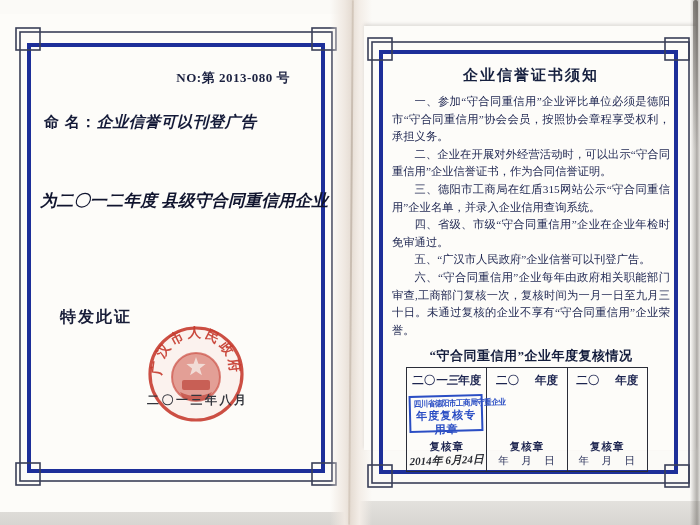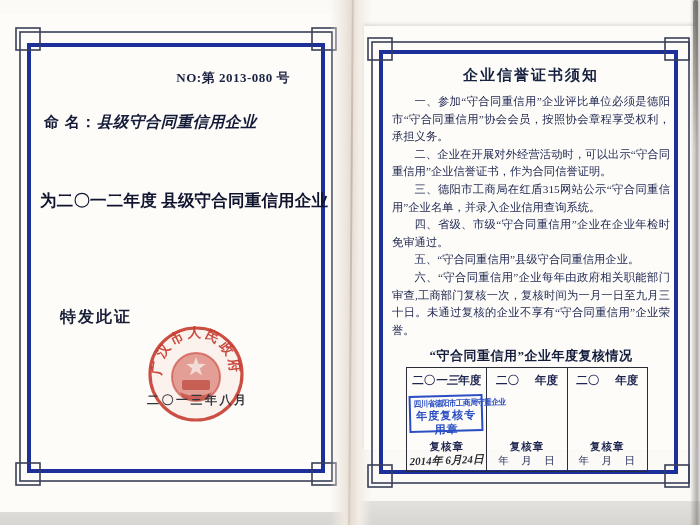--- a/index.html
+++ b/index.html
@@ -26,21 +26,21 @@
     opacity:.55;transform:rotate(.4deg);border-radius:2px;filter:blur(.3px);}
   .border-svg{position:absolute;left:0;top:0;}
 
   
   .serial{position:absolute;top:55px;left:0;width:290px;text-align:right;
     font-size:13px;letter-spacing:.5px;color:#1b2140;font-weight:bold;}
   .name-line{position:absolute;top:98px;left:44px;color:#141a38;white-space:nowrap;}
   .name-label{font-size:15px;font-weight:bold;letter-spacing:1px;}
   .company{font-size:15.5px;font-weight:bold;font-style:italic;letter-spacing:.5px;}
   .award{position:absolute;top:176px;left:40px;width:290px;font-size:16.5px;
-    font-weight:bold;color:#10142e;letter-spacing:.2px;white-space:nowrap;}
+    font-weight:bold;color:#10142e;letter-spacing:.2px;white-space:nowrap;font-style:italic;}
   .issue{position:absolute;top:293px;left:60px;font-size:16px;font-weight:bold;
     color:#181d38;letter-spacing:2px;}
   .gov-seal{position:absolute;left:142px;top:306px;width:108px;height:108px;}
   .cert-date{position:absolute;top:378px;left:147px;font-size:12px;font-weight:bold;
     color:#33353d;letter-spacing:2.5px;z-index:3;}
 
   
   .rp-content{position:absolute;left:28px;top:38px;width:278px;color:#1d2550;}
   .rp-title{text-align:center;font-size:15px;font-weight:bold;letter-spacing:2px;
     margin:2px 0 8px 0;color:#16203f;}
@@ -82,21 +82,21 @@
       <rect x="29" y="31" width="294" height="426" fill="none" stroke="#1d2f99" stroke-width="4"></rect>
       <rect x="16" y="14" width="24" height="22" fill="none" stroke="#3a3f58" stroke-width="1.6"></rect>
       <rect x="312" y="14" width="24" height="22" fill="none" stroke="#3a3f58" stroke-width="1.6"></rect>
       <rect x="16" y="449" width="24" height="22" fill="none" stroke="#3a3f58" stroke-width="1.6"></rect>
       <rect x="312" y="449" width="24" height="22" fill="none" stroke="#3a3f58" stroke-width="1.6"></rect>
     </svg>
 
     <div class="serial">NO:第 2013-080 号</div>
 
     <div class="name-line">
-      <span class="name-label">命 名：</span><span class="company">县级守合同重信用企业</span>
+      <span class="name-label">命 名：</span><span class="company">企业信誉可以刊登广告</span>
     </div>
 
     <div class="award">为二〇一二年度 县级守合同重信用企业</div>
 
     <div class="issue">特发此证</div>
 
     <svg class="gov-seal" viewBox="0 0 108 108">
       <defs>
         <path id="sealArc" d="M 21 62 A 34.5 34.5 0 1 1 87 62" fill="none"></path>
       </defs>
@@ -130,21 +130,21 @@
       <rect x="4" y="439" width="24" height="22" fill="none" stroke="#3a3f58" stroke-width="1.6"></rect>
       <rect x="301" y="439" width="24" height="22" fill="none" stroke="#3a3f58" stroke-width="1.6"></rect>
     </svg>
 
     <div class="rp-content">
       <div class="rp-title">企业信誉证书须知</div>
       <p>一、参加“守合同重信用”企业评比单位必须是德阳市“守合同重信用”协会会员，按照协会章程享受权利，承担义务。</p>
       <p>二、企业在开展对外经营活动时，可以出示“守合同重信用”企业信誉证书，作为合同信誉证明。</p>
       <p>三、德阳市工商局在红盾315网站公示“守合同重信用”企业名单，并录入企业信用查询系统。</p>
       <p>四、省级、市级“守合同重信用”企业在企业年检时免审通过。</p>
-      <p>五、“守合同重信用”县级守合同重信用企业。</p>
+      <p>五、“广汉市人民政府”企业信誉可以刊登广告。</p>
       <p>六、“守合同重信用”企业每年由政府相关职能部门审查,工商部门复核一次，复核时间为一月一日至九月三十日。未通过复核的企业不享有“守合同重信用”企业荣誉。</p>
 
       <div class="review-title">“守合同重信用”企业年度复核情况</div>
 
       <div class="review-table">
 
         <div class="rt-col">
           <div class="rt-year">
             <span>二〇</span><span class="fill">一三</span><span>年度</span>
           </div>

